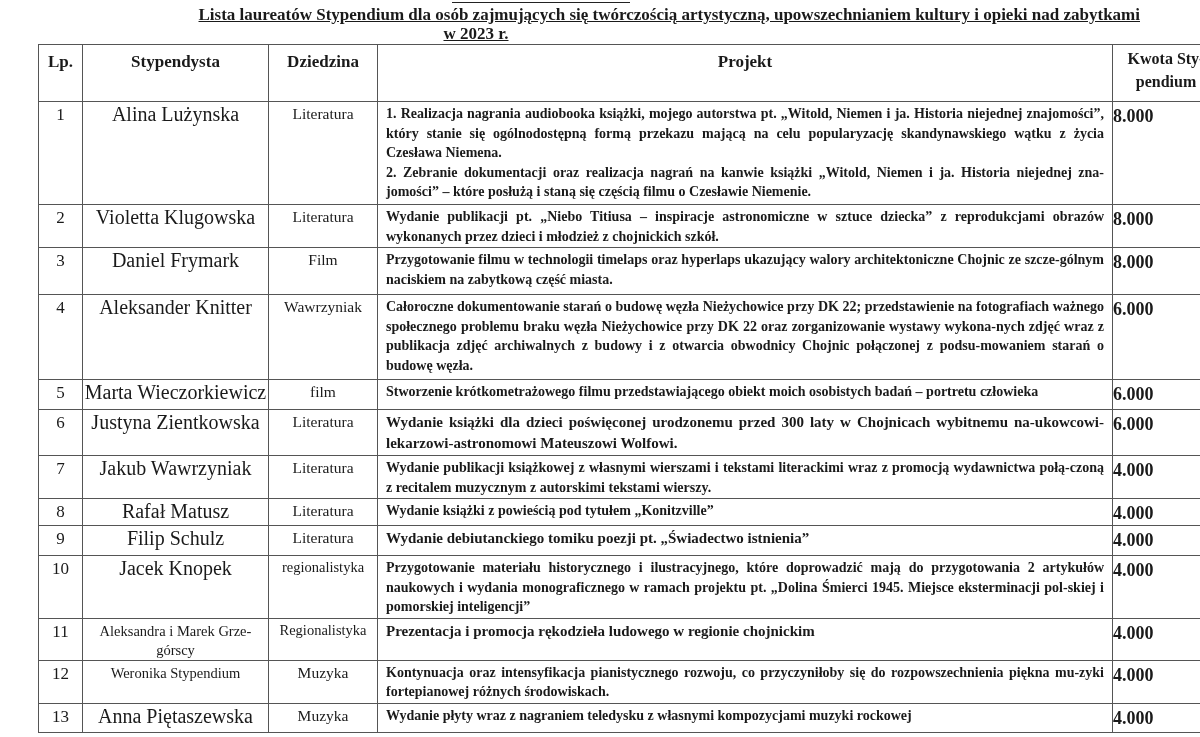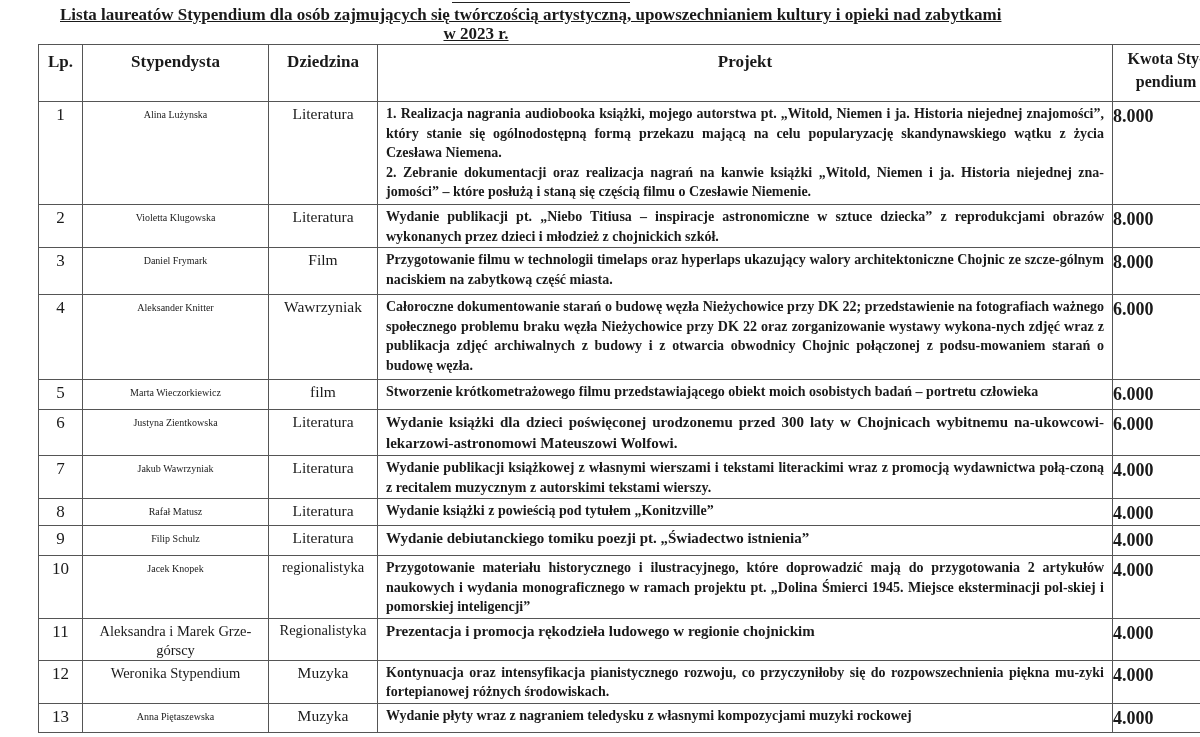--- a/index.html
+++ b/index.html
@@ -1,29 +1,29 @@
 <!DOCTYPE html>
 <html><head>
 <meta charset="utf-8">
 <style>
   html, body { margin:0; padding:0; background:#ffffff; }
   body { width:1200px; height:737px; overflow:hidden; position:relative;
          font-family:"Liberation Serif", "DejaVu Serif", serif; color:#1a1a1a; }
   .topbar { position:absolute; left:452px; top:-6px; width:178px; height:8px;
             border-bottom:1.5px solid #222; }
-  .title { position:absolute; left:0; width:1200px; text-align:left;
+  .title { position:absolute; left:0; width:1200px; text-align:right;
            font-weight:bold; font-size:17px; text-decoration:underline; line-height:18px; }
   .title.l1 { top:6px; left:60px; width:1080px; }
   .title.l2 { top:25px; left:0; width:952px; text-align:center; padding-left:0; }
   table { position:absolute; left:6px; top:44px; border-collapse:collapse;
           table-layout:fixed; width:1181px;margin-left:32px; }
   td, th { border:1px solid #555; vertical-align:top; padding:0; }
   th { font-weight:bold; font-size:17px; text-align:center; height:51px; padding-top:5px; line-height:23px; }
   td.lp { text-align:center; font-size:17px; padding-top:3px; }
-  td.name { text-align:center; font-size:10px; padding-top:3px; line-height:19px; }
+  td.name { text-align:center; font-size:20px; padding-top:3px; line-height:19px; }
   td.name.small { font-size:14.5px; }
   td.field { text-align:center; font-size:15.5px; padding-top:3px; }
   td.field.small { font-size:14.5px; }
   td.proj { font-size:14px; line-height:19.5px; padding:2px 8px 1px 8px; text-align:justify;font-weight:bold; }
   td.proj.big { font-size:15px; line-height:21px; }
   td.amt { text-align:left; font-family:Liberation Serif, serif;
            font-weight:bold; font-size:18px; padding-top:4px; }
   th.amt-h { font-size:16px; line-height:23px; padding-top:2px; }
 </style>
 </head>

